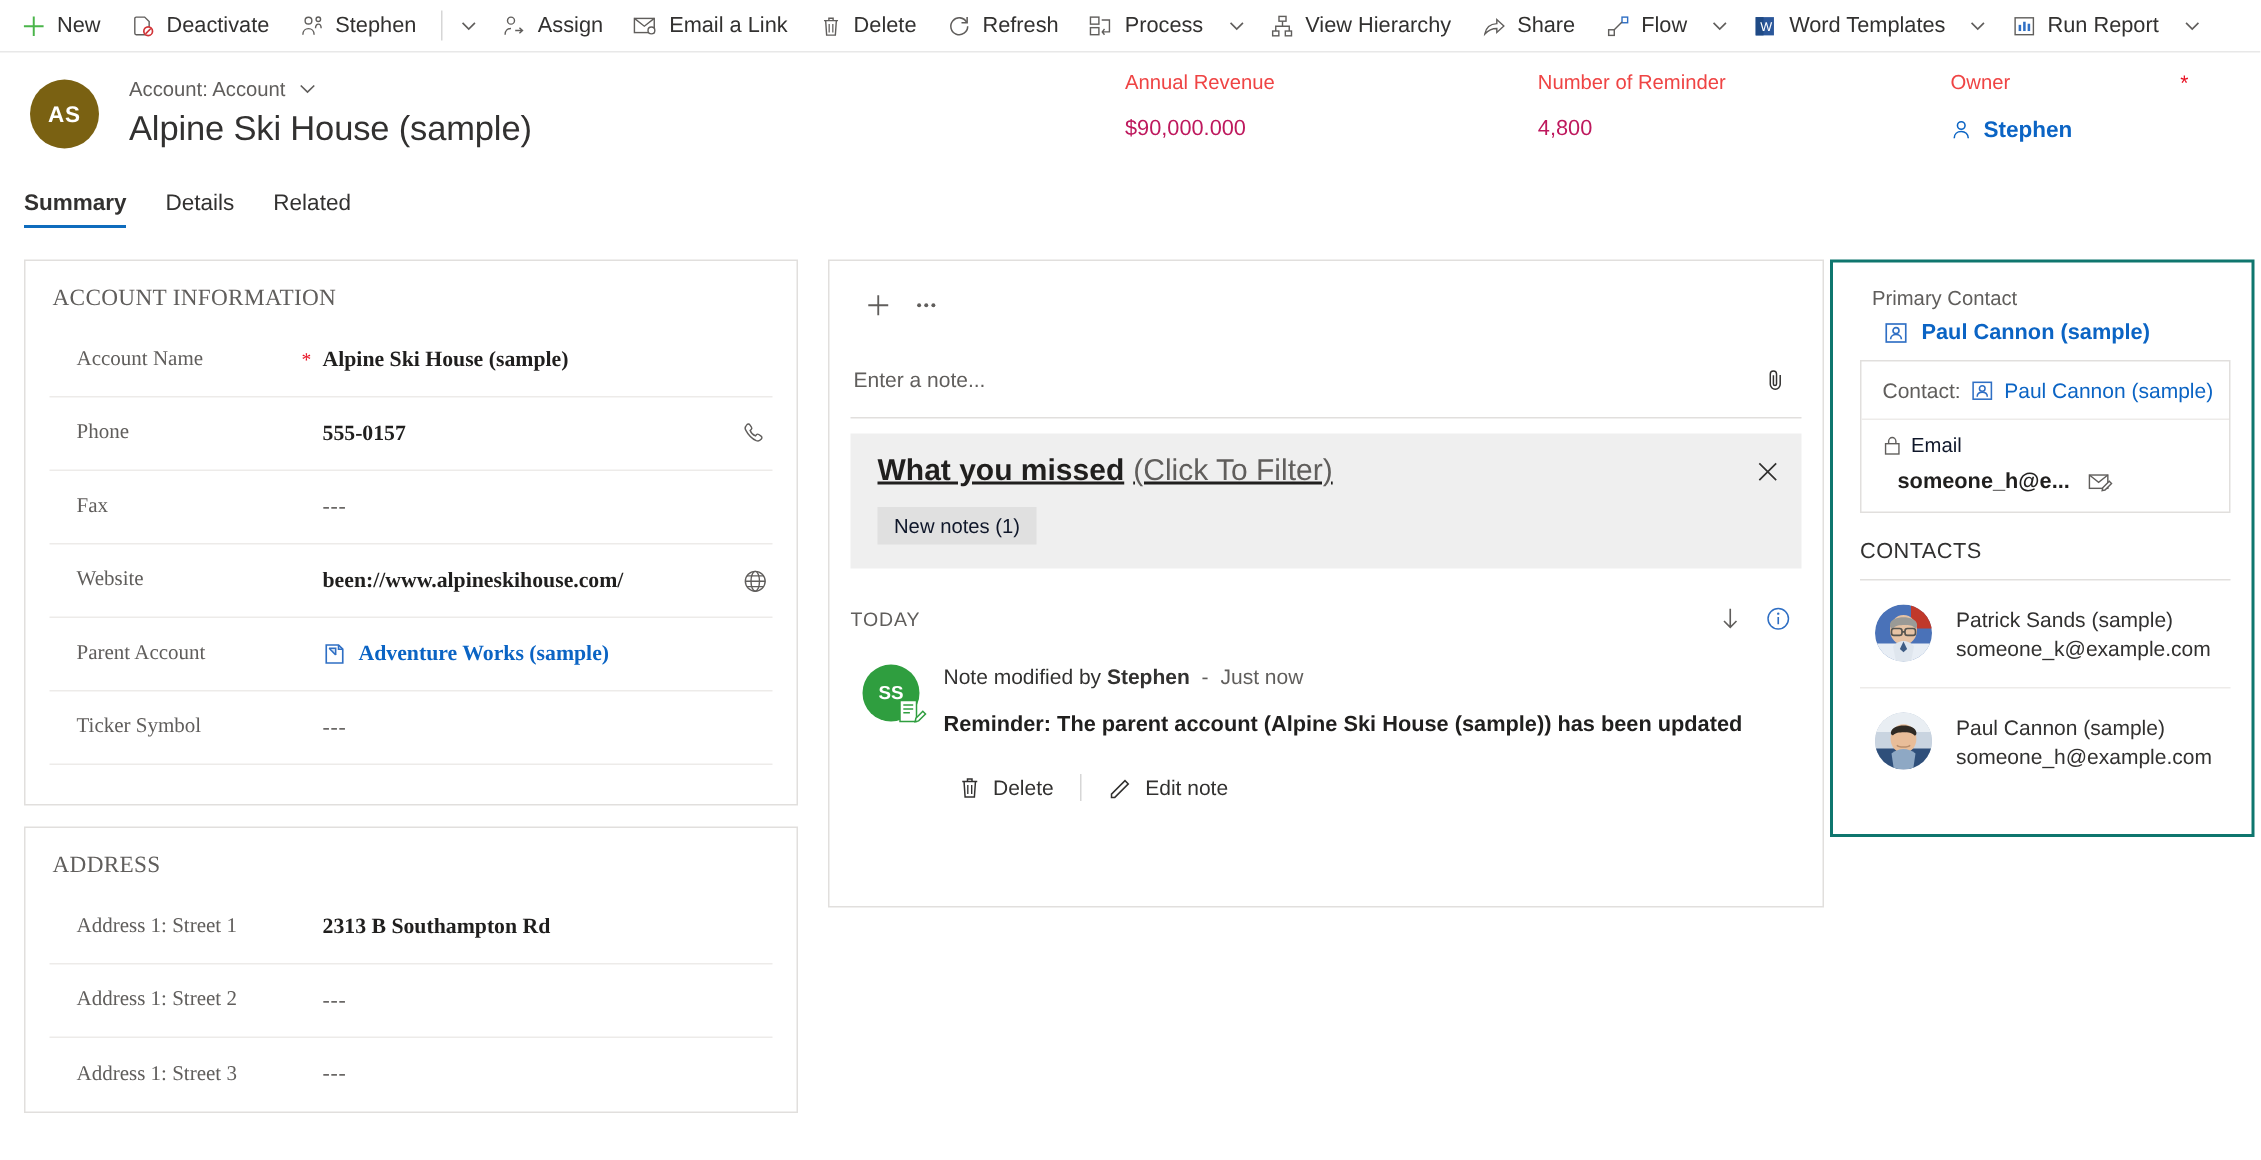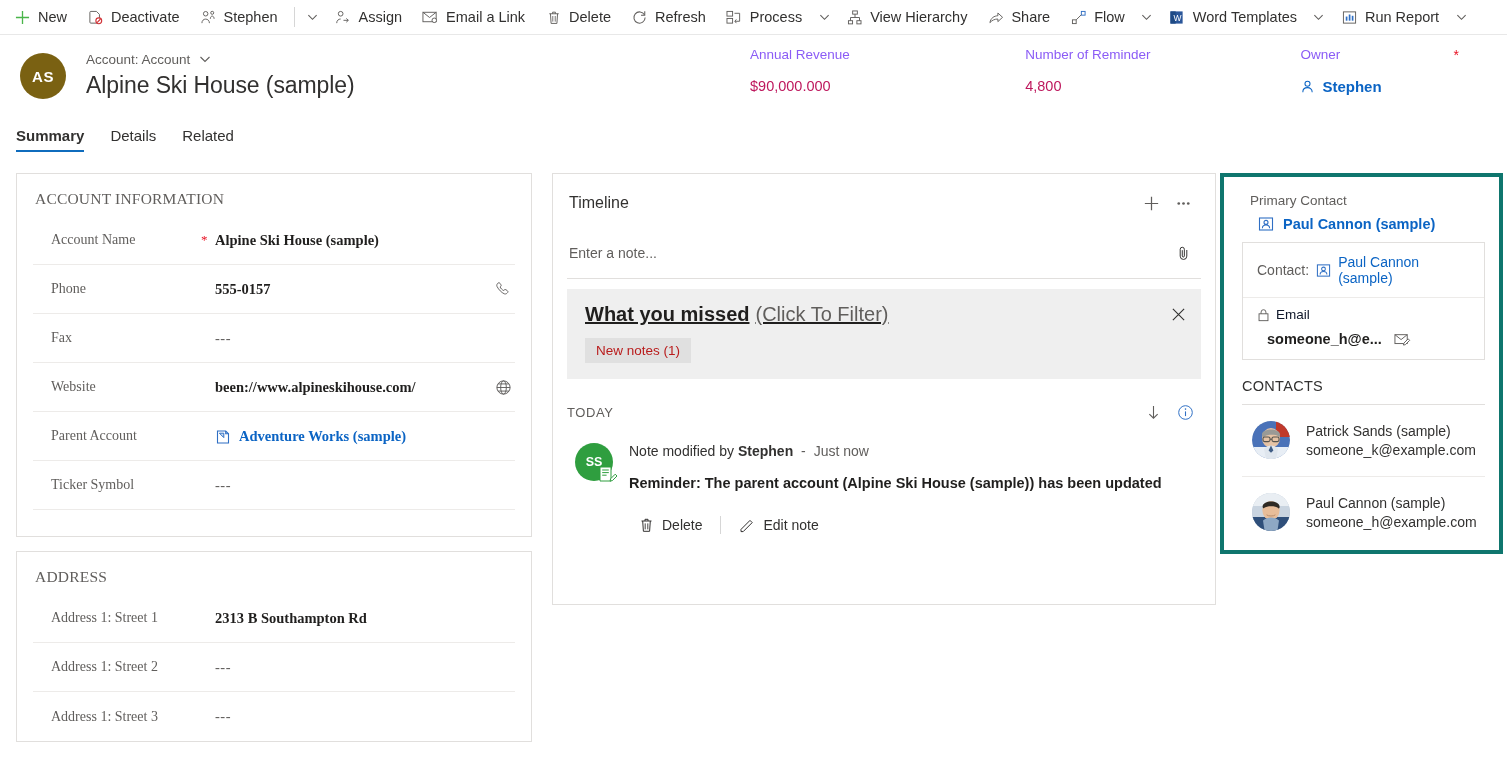--- a/index.html
+++ b/index.html
@@ -67,21 +67,21 @@
     font-size: 23px; color: #323130; margin-top: 3px;
     font-weight: 400; letter-spacing: -0.1px;
   }
   .hdr-fields {
     position: absolute;
     left: 750px; top: 12px; right: 10px;
     display: flex;
   }
   .hdr-field { width: 280px; }
   .hdr-field.owner { width: 200px; position: relative; }
-  .hdr-label { font-size: 13.5px; color: #8b5cf6; height: 22px; }
+  .hdr-label { font-size: 13.5px; color: #ef4444; height: 22px; }
   .hdr-value { font-size: 14.5px; color: #be185d; margin-top: 9px; }
   .hdr-req { position: absolute; right: 38px; top: 0px; color: #e81123; font-size: 14px; }
   .owner-value {
     display: flex; align-items: center; gap: 7px;
     color: #0b64c4; font-weight: 600; font-size: 15px; cursor: pointer;
   }
 
   
   .tabs {
     display: flex; gap: 26px;
@@ -134,21 +134,21 @@
     font-size: 14px; color: #605e5c;
     padding-left: 18px;
   }
   .frow .req { color: #e81123; font-size: 13px; width: 14px; flex: none; }
   .frow .fvalue {
     font-size: 14.5px; color: #201f1e; font-weight: 600;
     flex: 1;
   }
   .frow .fvalue.empty { color: #605e5c; font-weight: 400; letter-spacing: .5px; }
   .frow .fvalue.link {
-    color: #0b64c4; display: flex; align-items: flex-end; gap: 8px; cursor: pointer;
+    color: #0b64c4; display: flex; align-items: center; gap: 8px; cursor: pointer;
   }
   .frow .ficon {
     width: 24px; flex: none; display: flex; align-items: center; justify-content: center;
     color: #605e5c; cursor: pointer;
   }
 
   
   .tl-card { height: 432px; display: flex; flex-direction: column; }
   .tl-head {
     display: flex; align-items: center;
@@ -167,21 +167,21 @@
   }
   .tl-noteinput .ph { flex: 1; font-size: 14px; color: #605e5c; cursor: text; }
   .tl-missed {
     background: #efefef; margin: 10px 14px 0 14px; padding: 14px 14px 16px 18px;
     position: relative;
   }
   .tl-missed-title { font-size: 20px; font-weight: 700; color: #201f1e; text-decoration: underline; }
   .tl-missed-title .sub { font-weight: 400; color: #605e5c; margin-left: 6px; }
   .tl-chip {
     display: inline-block; margin-top: 12px;
-    background: #e0e0e0; color: #b91c1c;
+    background: #e0e0e0; color: #0f172a;
     font-size: 13.5px; padding: 5px 11px;
     cursor: pointer;
   }
   .tl-close {
     position: absolute; right: 10px; top: 12px;
     width: 26px; height: 26px; display: flex; align-items: center; justify-content: center;
     cursor: pointer; color: #323130;
   }
   .tl-daterow {
     display: flex; align-items: center;
@@ -210,21 +210,21 @@
   .tl-text { font-size: 14.5px; color: #201f1e; font-weight: 600; margin-top: 16px; }
   .tl-actions { display: flex; align-items: center; gap: 0; margin-top: 22px; }
   .tl-action {
     display: flex; align-items: center; gap: 8px;
     font-size: 14px; color: #323130; cursor: pointer;
     padding: 4px 10px;
   }
   .tl-action-sep { width: 1px; height: 18px; background: #d6d6d6; margin: 0 8px; }
 
   
-  .rp-card { border: 4px solid #0f766e; padding: 12px 0 2px 0; }
+  .rp-card { border: 2px solid #0f766e; padding: 12px 0 26px 0; }
   .rp-label { font-size: 13.5px; color: #605e5c; padding: 4px 0 0 26px; }
   .rp-primary {
     display: flex; align-items: center; gap: 9px;
     padding: 8px 0 10px 34px;
     color: #0b64c4; font-weight: 700; font-size: 14.5px; cursor: pointer;
   }
   .rp-inner { border: 1px solid #e1dfdd; margin: 0 14px 0 18px; }
   .rp-contactline {
     display: flex; align-items: center; gap: 7px;
     padding: 11px 10px 11px 14px;
@@ -582,21 +582,20 @@
         <div class="fvalue empty">---</div>
         <div class="ficon"></div>
       </div>
     </div>
   </div>
 
   <div class="col-mid">
     <div class="card tl-card">
 
       <div class="tl-head">
-        <div class="tl-title">Timeline</div>
         <div class="tl-btn">
           <svg width="19" height="19" viewBox="0 0 20 20">
               <path d="M10 3v14M3 10h14" stroke="#605e5c" stroke-width="1.3" fill="none"></path>
             </svg>
         </div>
         <div class="tl-btn">
           <svg width="19" height="19" viewBox="0 0 20 20">
               <circle cx="5" cy="10" r="1.4" fill="#605e5c"></circle>
               <circle cx="10" cy="10" r="1.4" fill="#605e5c"></circle>
               <circle cx="15" cy="10" r="1.4" fill="#605e5c"></circle>

